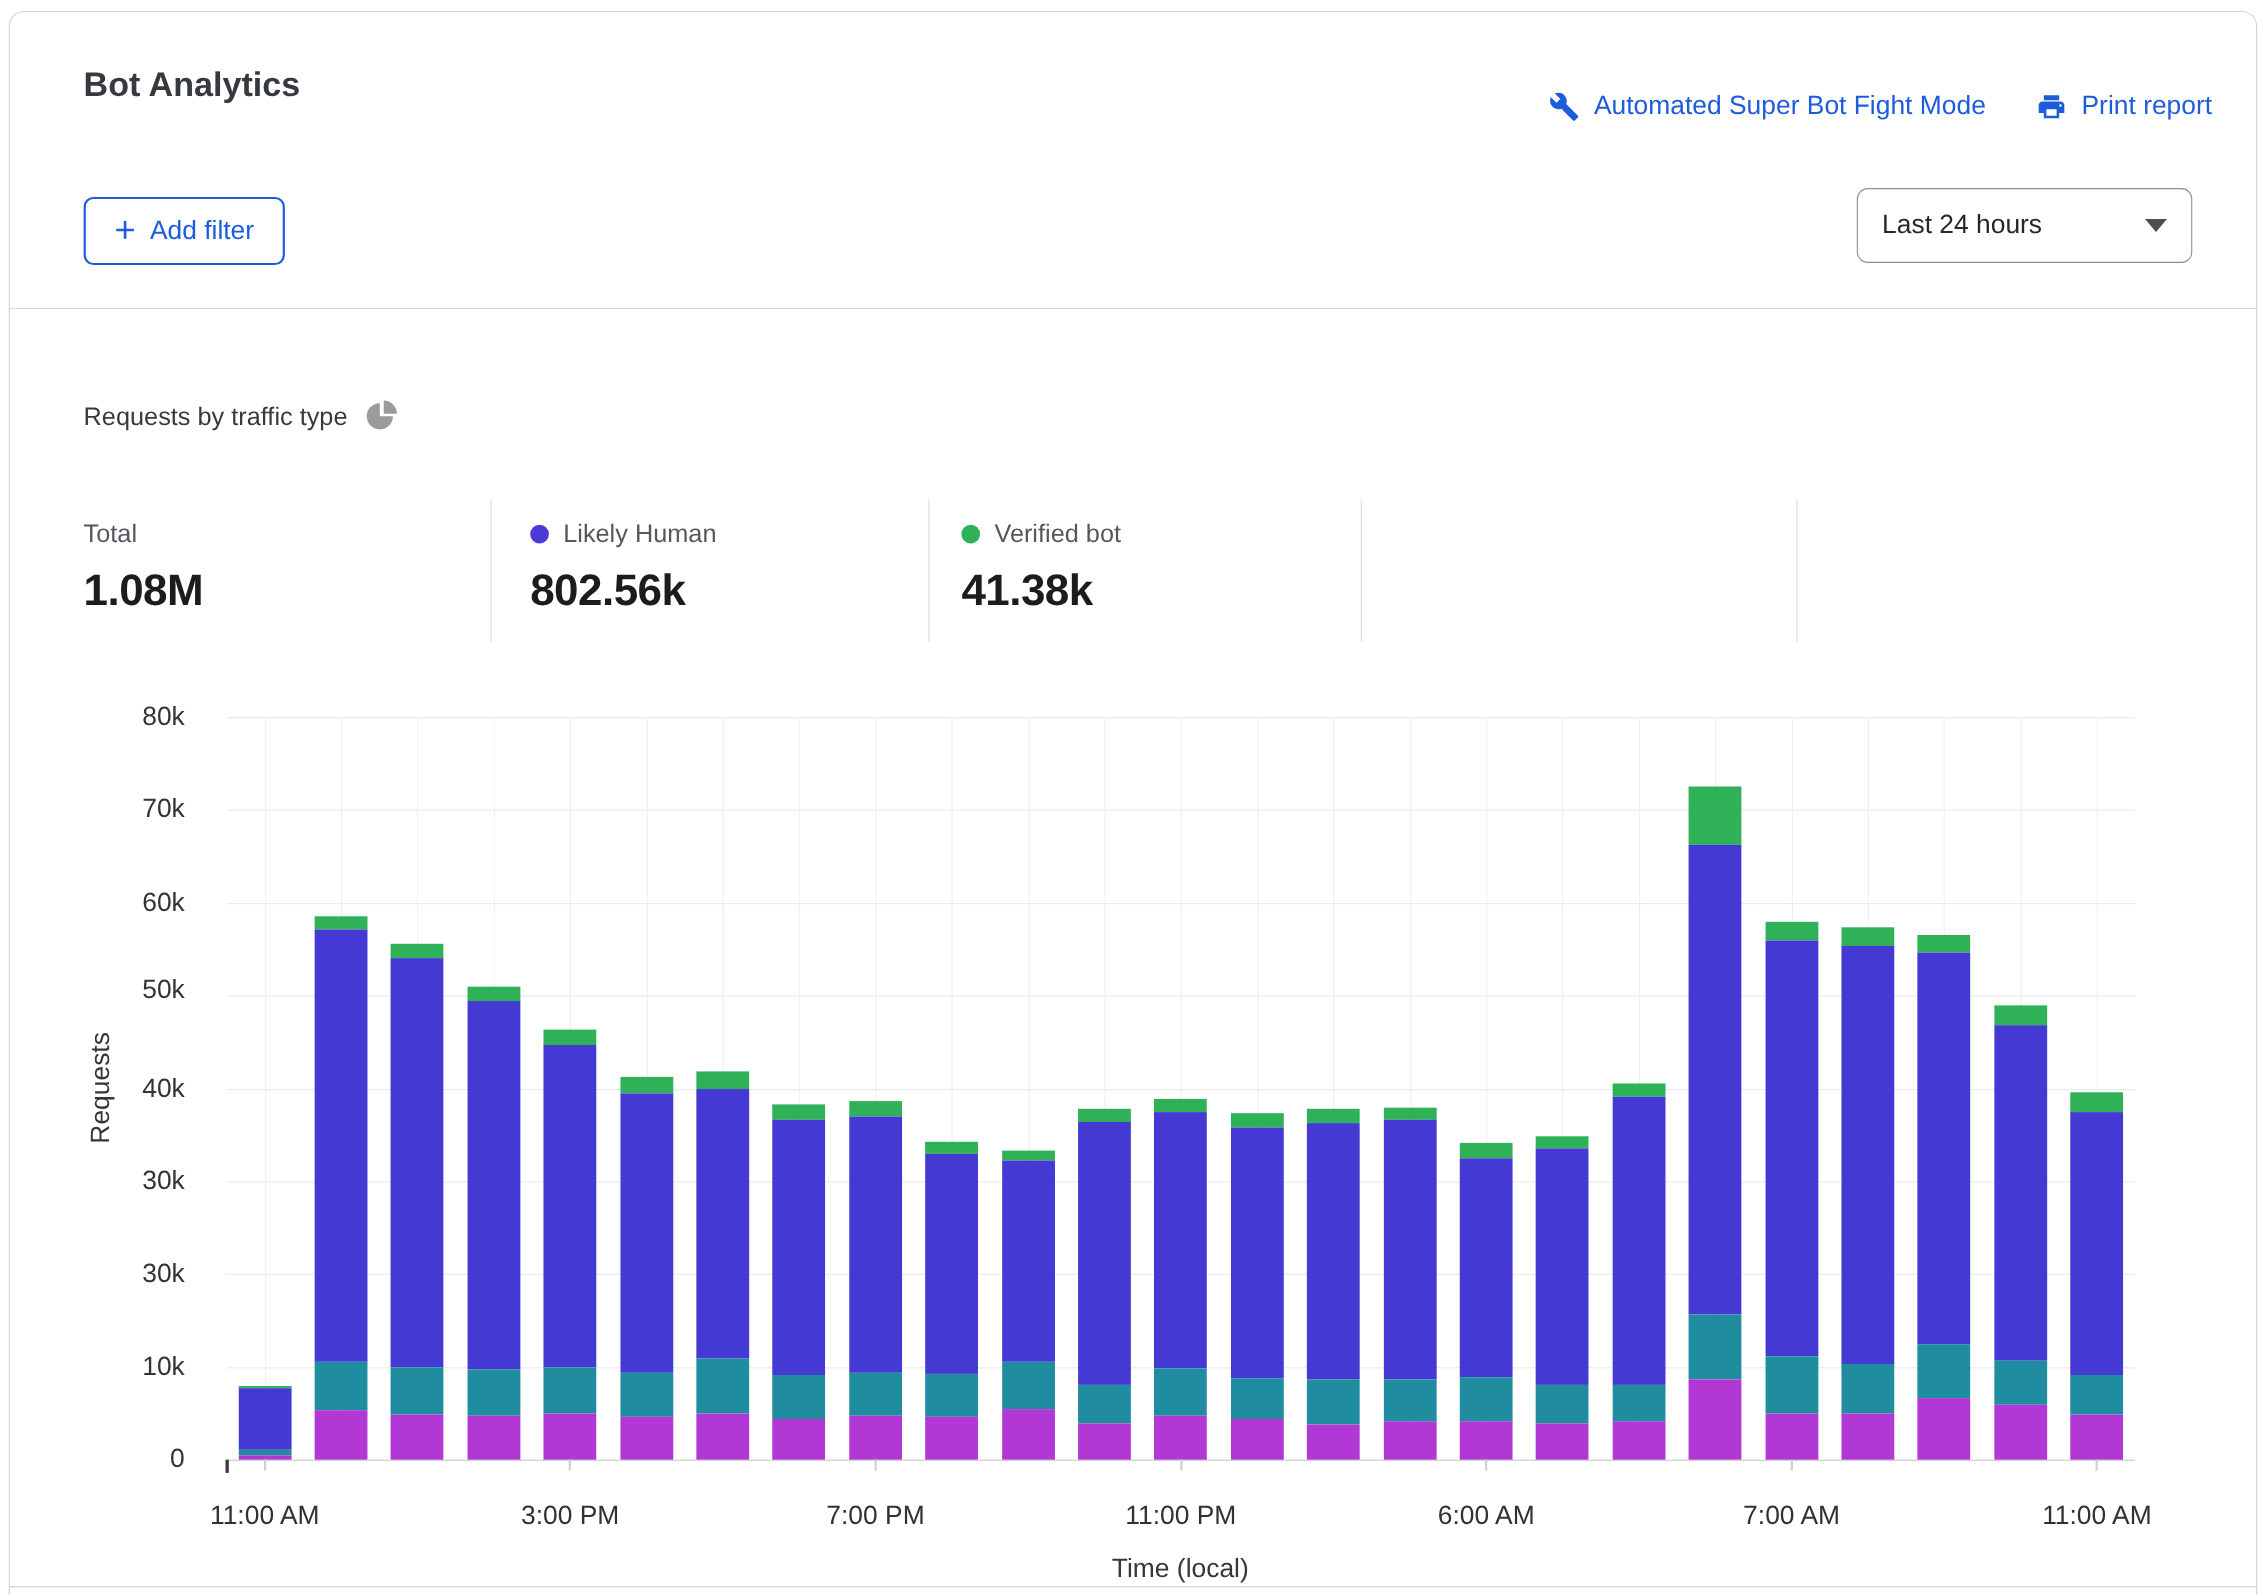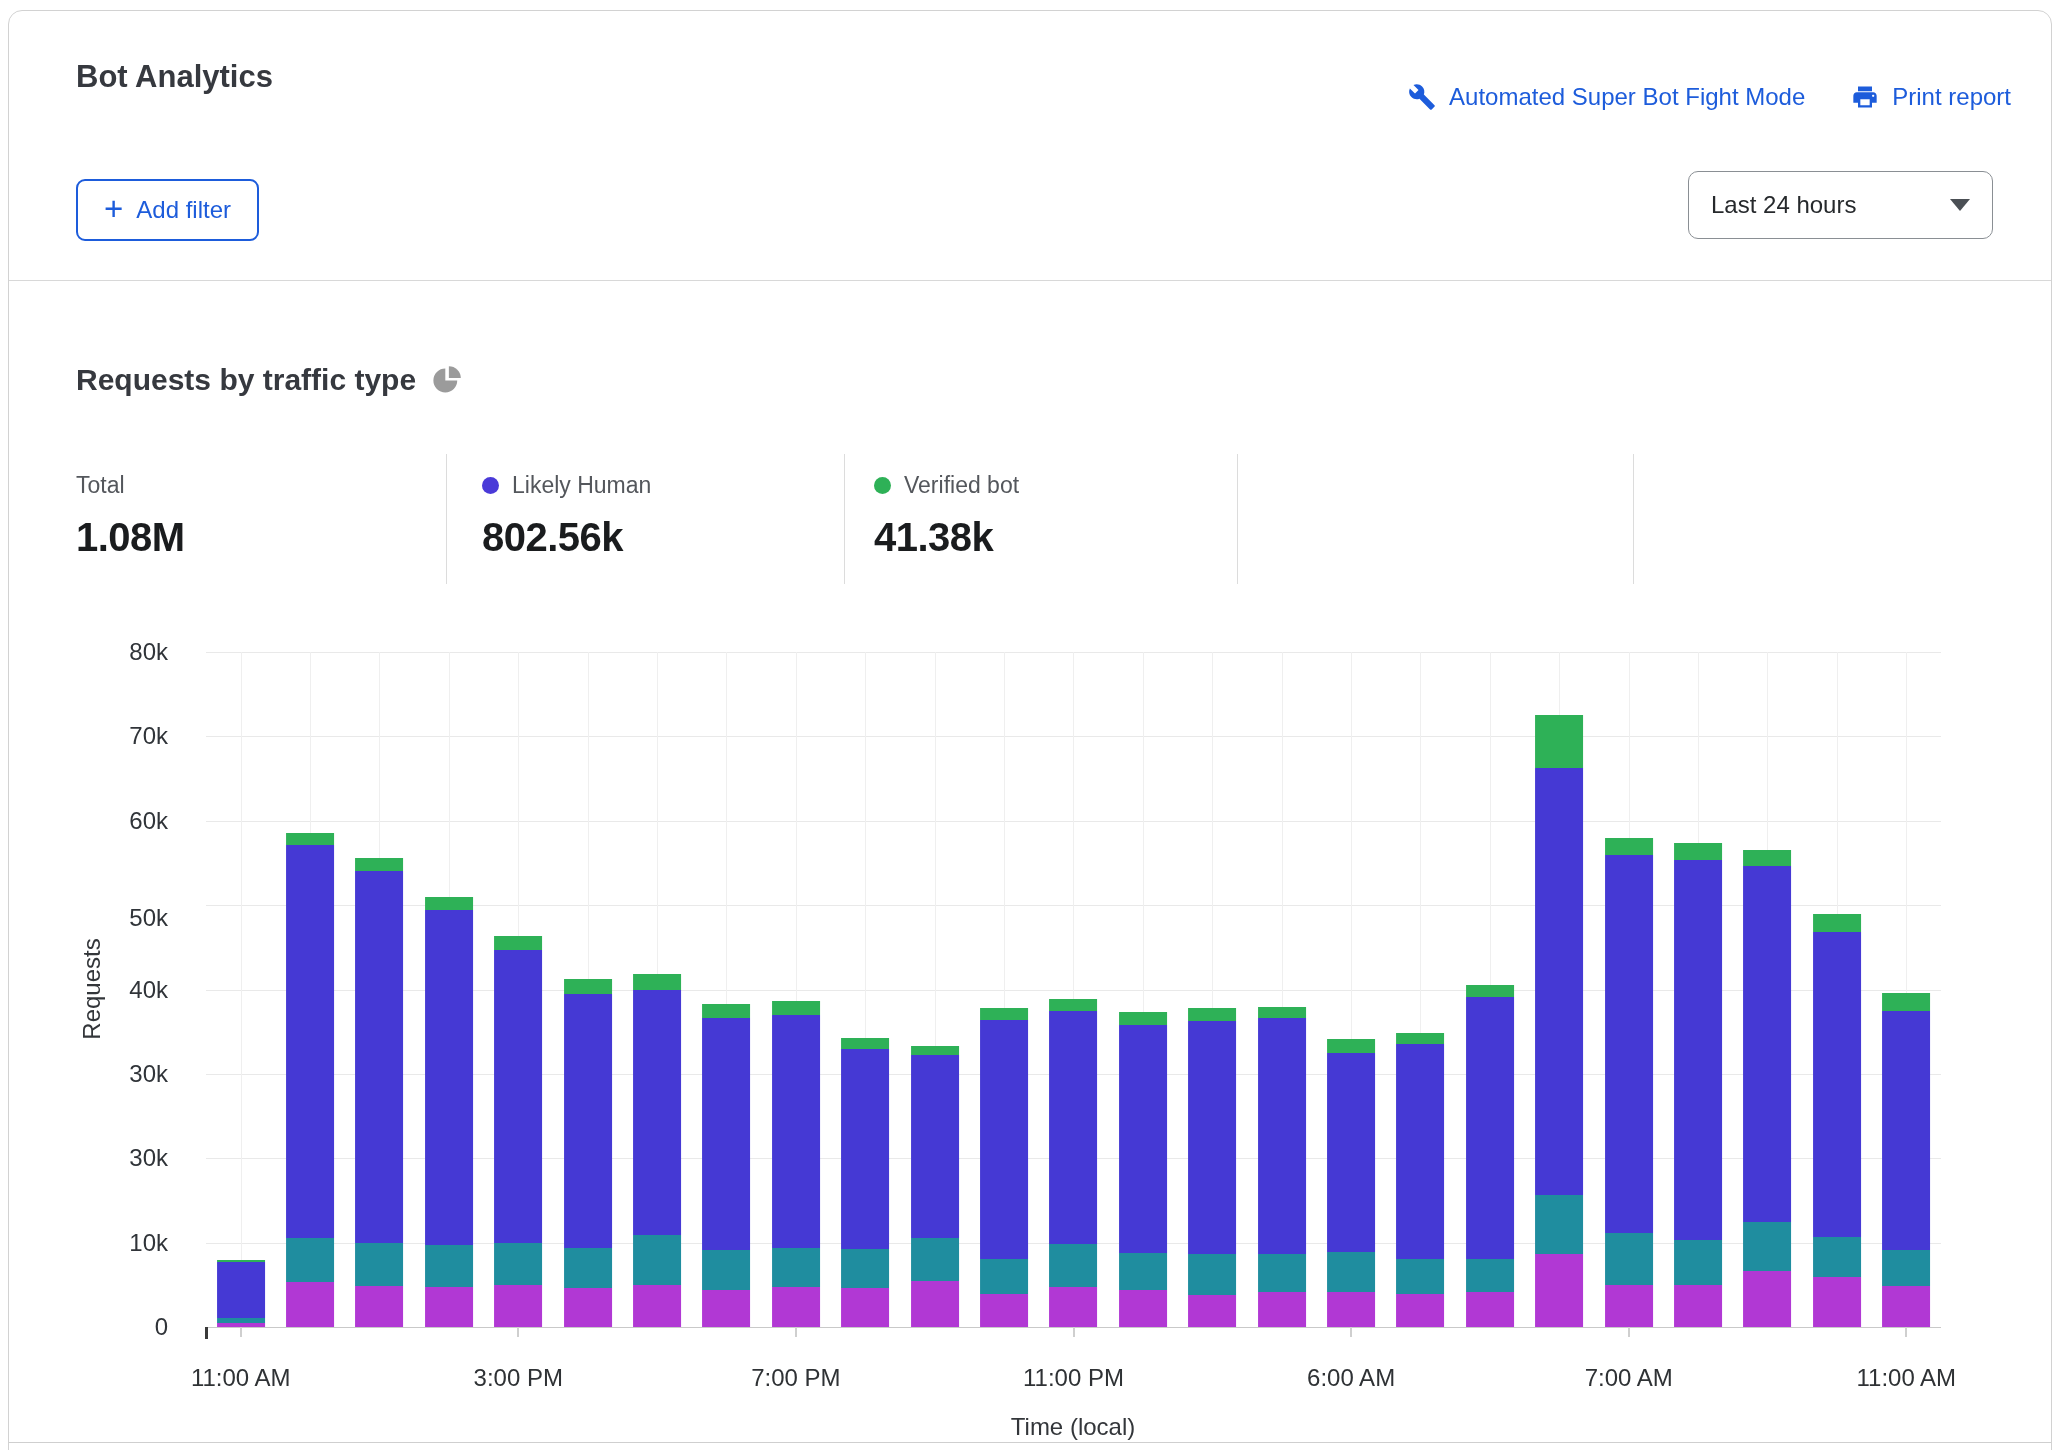--- a/index.html
+++ b/index.html
@@ -17,21 +17,21 @@
     border-radius:9px; color:#1d5cdb; font-size:24px; font-family:inherit; cursor:pointer; }
   .plus { font-size:33px; font-weight:500; line-height:0; margin-top:-3px; }
   .select { position:absolute; left:1679px; top:160px; width:305px; height:68px;
     border:1.5px solid #8a8f94; border-radius:10px; display:flex; align-items:center;
     padding:0 22px; font-size:24px; color:#26292c; cursor:pointer; background:#fff; justify-content:space-between; }
   .chev { width:0; height:0; border-left:10px solid transparent; border-right:10px solid transparent;
     border-top:12px solid #4a4f54; }
   .hdr-divider { position:absolute; left:0; top:269px; width:100%; border-top:1px solid #d8d8d8; }
   
   .section-row { position:absolute; left:67px; top:352px; display:flex; align-items:center; gap:15px; }
-  .section-title { font-size:30px; font-weight:700; color:#36393f; }
+  .section-title { font-size:23px; font-weight:400; color:#36393f; }
   
   .stats { position:absolute; left:0; top:425px; width:100%; height:160px; }
   .stat { position:absolute; top:12px; }
   .stat:nth-of-type(1){ left:67px; } .stat:nth-of-type(2){ left:473px; }
   .stat:nth-of-type(3){ left:865px; } .stat:nth-of-type(4){ left:1264px; }
   .stat:nth-of-type(5){ left:1660px; }
   .stat-label { display:flex; align-items:center; gap:13px; font-size:23px; color:#54575c;margin-top:24px; }
   .dot { width:17px; height:17px; border-radius:50%; flex:0 0 auto; }
   .stat-value { margin-top:16px; font-size:40px; font-weight:700; color:#1a1c1e; letter-spacing:-0.5px; }
   .stat-div { position:absolute; top:18px; height:130px; width:0; border-left:1px solid #dcdcdc; }
@@ -130,21 +130,21 @@
       <div class="ytick" style="top: 675px;">0</div>
       <div class="gl" style="top: 590.625px;"></div>
       <div class="ytick" style="top: 590.625px;">10k</div>
       <div class="gl" style="top: 506.25px;"></div>
       <div class="ytick" style="top: 506.25px;">30k</div>
       <div class="gl" style="top: 421.875px;"></div>
       <div class="ytick" style="top: 421.875px;">30k</div>
       <div class="gl" style="top: 337.5px;"></div>
       <div class="ytick" style="top: 337.5px;">40k</div>
       <div class="gl" style="top: 253.125px;"></div>
-      <div class="ytick" style="top: 266px;">50k</div>
+      <div class="ytick" style="top: 248px;">50k</div>
       <div class="gl" style="top: 168.75px;"></div>
       <div class="ytick" style="top: 168.75px;">60k</div>
       <div class="gl" style="top: 84.375px;"></div>
       <div class="ytick" style="top: 84.375px;">70k</div>
       <div class="gl" style="top: 0px;"></div>
       <div class="ytick" style="top: 0px;">80k</div>
       <div class="slot" style="left: 0px; width: 69.4px;">
         <div class="vline" style="left: 50%;"></div>
         <div class="stack">
           <div class="seg" style="height: 4.21875px; background: rgb(177, 56, 212);"></div>

